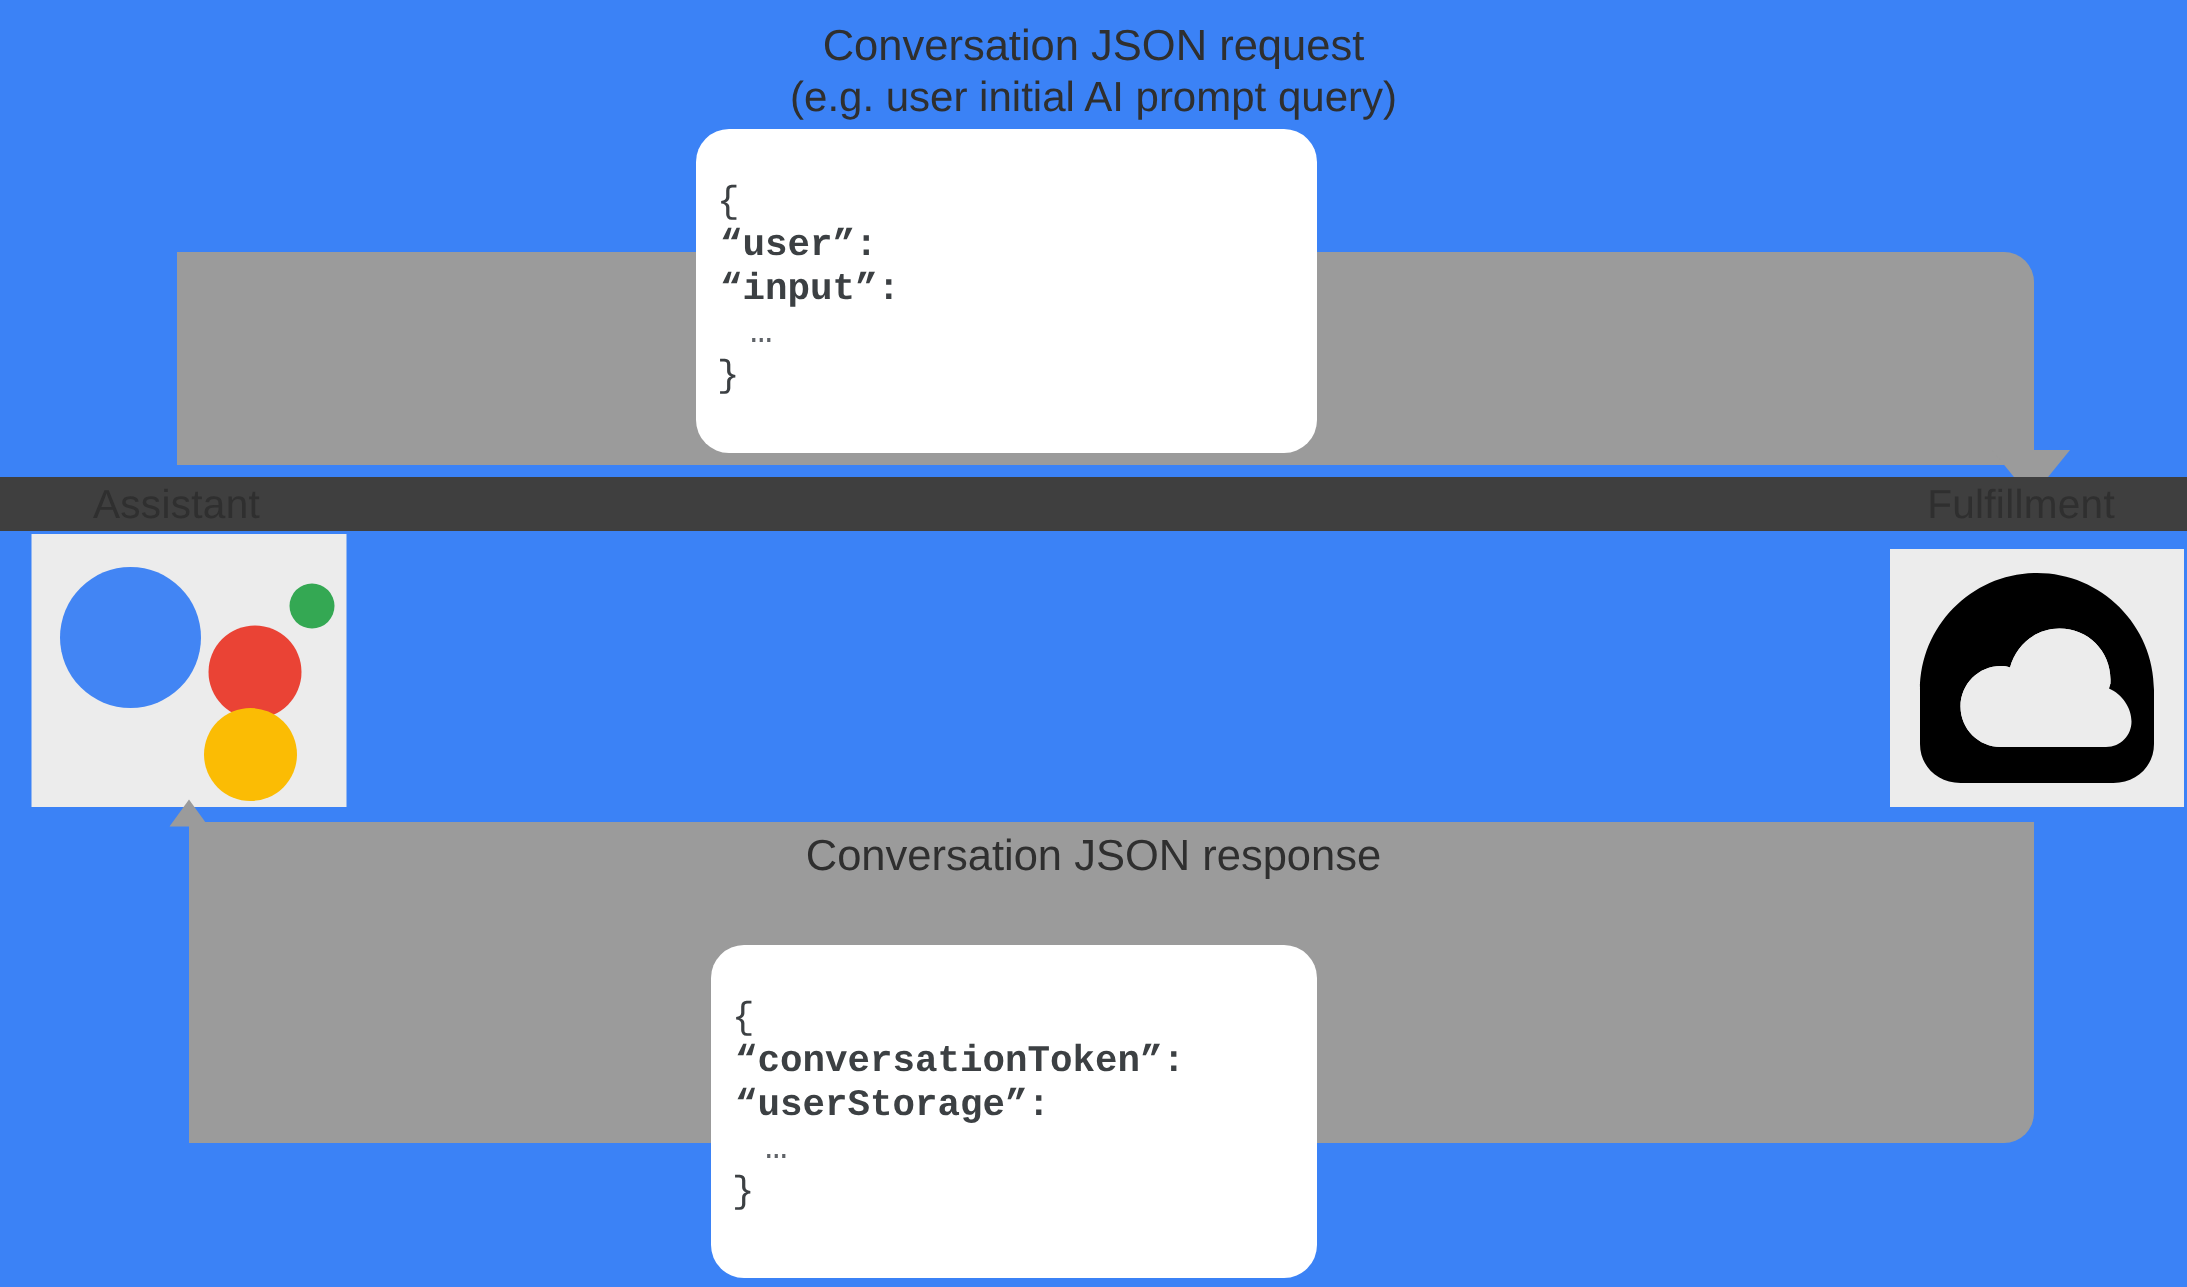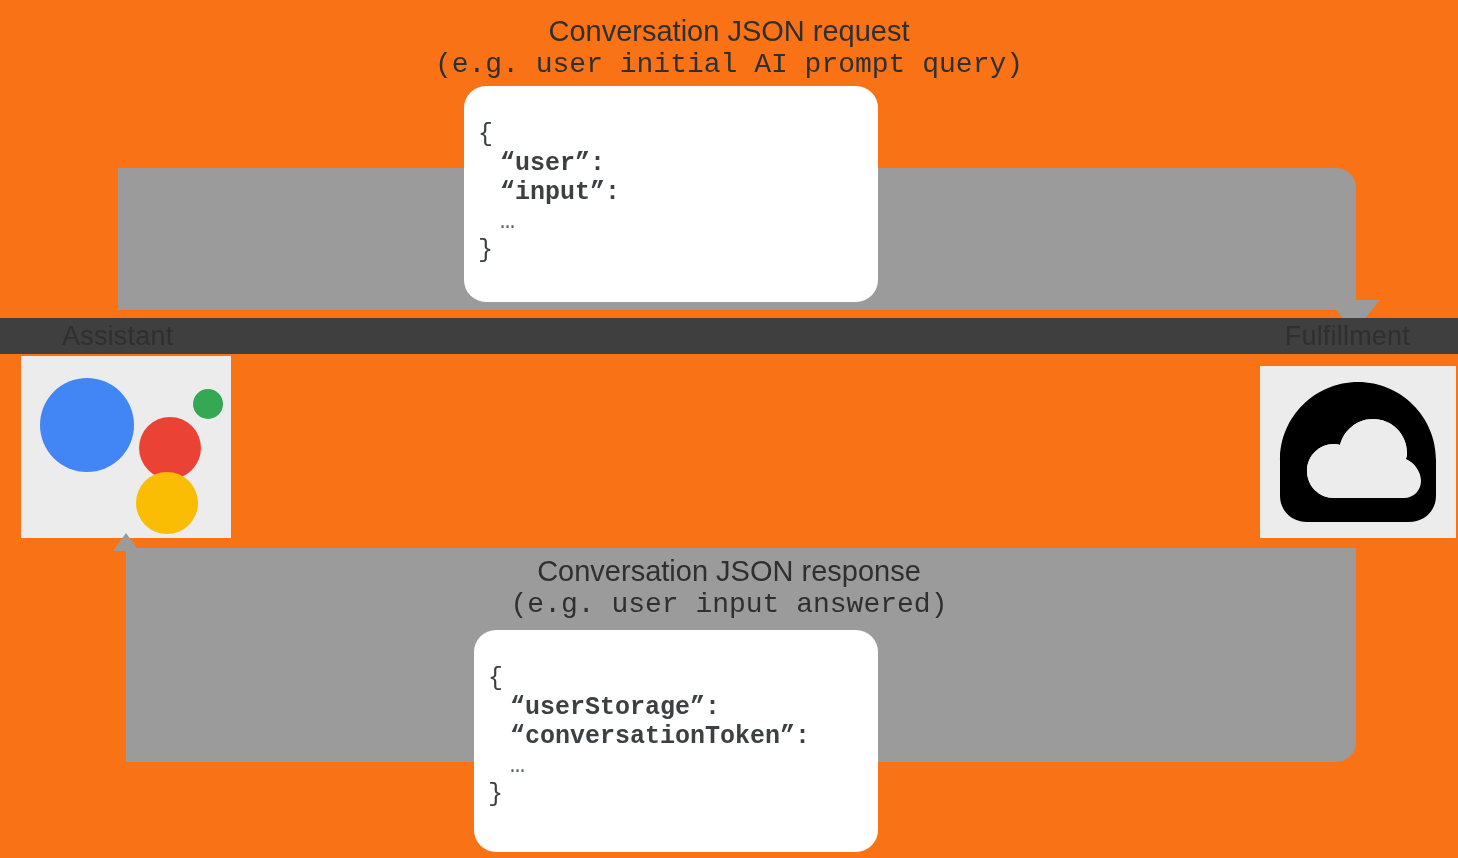--- a/index.html
+++ b/index.html
@@ -5,21 +5,21 @@
   * { margin:0; padding:0; box-sizing:border-box; }
   html, body {
     width:1458px; height:858px;
     background:#000000;
     font-family:"Liberation Sans", sans-serif;
     overflow:hidden;
   }
   #stage {
     position:relative;
     width:1458px; height:858px;
-    background:#f97316;
+    background:#3b82f6;
   }
 
   
   .arrow-shaft {
     position:absolute;
     background:#9b9b9b;
   }
   .arrow-head {
     position:absolute;
     width:0; height:0;
@@ -82,21 +82,21 @@
 
   
   .flow-label {
     position:absolute;
     text-align:center;
     white-space:nowrap;
     color:#2f2f2f;
     font-weight:400;
   }
   .flow-title { font-size:29px; line-height:34px; }
-  .flow-sub   { font-size:28px; line-height:34px;font-family:Liberation Mono, monospace; }
+  .flow-sub   { font-size:28px; line-height:34px; }
 
   #req-title { left:0; right:0; top:14px;  }
   #req-sub   { left:0; right:0; top:48px;  }
   #res-title { left:0; right:0; top:554px;text-align:center; }
   #res-sub   { left:0; right:0; top:588px; }
 
   
   .json-card {
     position:absolute;
     background:#ffffff;
@@ -106,21 +106,21 @@
     line-height:29px;
     color:#3c4043;
     padding:34px 0 30px 0;
   }
   #req-card { left:464px; top:86px;  width:414px; height:216px; }
   #res-card { left:474px; top:630px; width:404px; height:222px; }
 
   .json-line { white-space:pre; padding-left:18px; font-weight:700; }
   .json-brace { padding-left:14px; font-weight:400; }
   .json-ellipsis { padding-left:36px; font-weight:400; letter-spacing:2px; color:#5f6368; }
-  .json-key { padding-left:36px; font-weight:700; }
+  .json-key { padding-left:16px; font-weight:700; }
 </style>
 </head>
 <body>
 
 <div id="stage">
 
   <div class="arrow-shaft" id="req-h"></div>
   <div class="arrow-head head-down" id="req-head"></div>
 
   <div class="flow-label flow-title" id="req-title">Conversation JSON request</div>
@@ -183,23 +183,22 @@
         C 143 110 136 118 126 118
         Z
       "></path>
     </svg>
   </div>
 
   <div class="arrow-shaft" id="res-h"></div>
   <div class="arrow-head head-up" id="res-head"></div>
 
   <div class="flow-label flow-title" id="res-title">Conversation JSON response</div>
-  <div class="flow-label flow-sub" id="res-sub">(e.g. user input answered)</div>
 
   <div class="json-card" id="res-card">
     <div class="json-line json-brace">{</div>
+    <div class="json-line json-key">“conversationToken”:</div>
     <div class="json-line json-key">“userStorage”:</div>
-    <div class="json-line json-key">“conversationToken”:</div>
     <div class="json-line json-ellipsis">…</div>
     <div class="json-line json-brace">}</div>
   </div>
 
 </div>
 
 </body></html>

